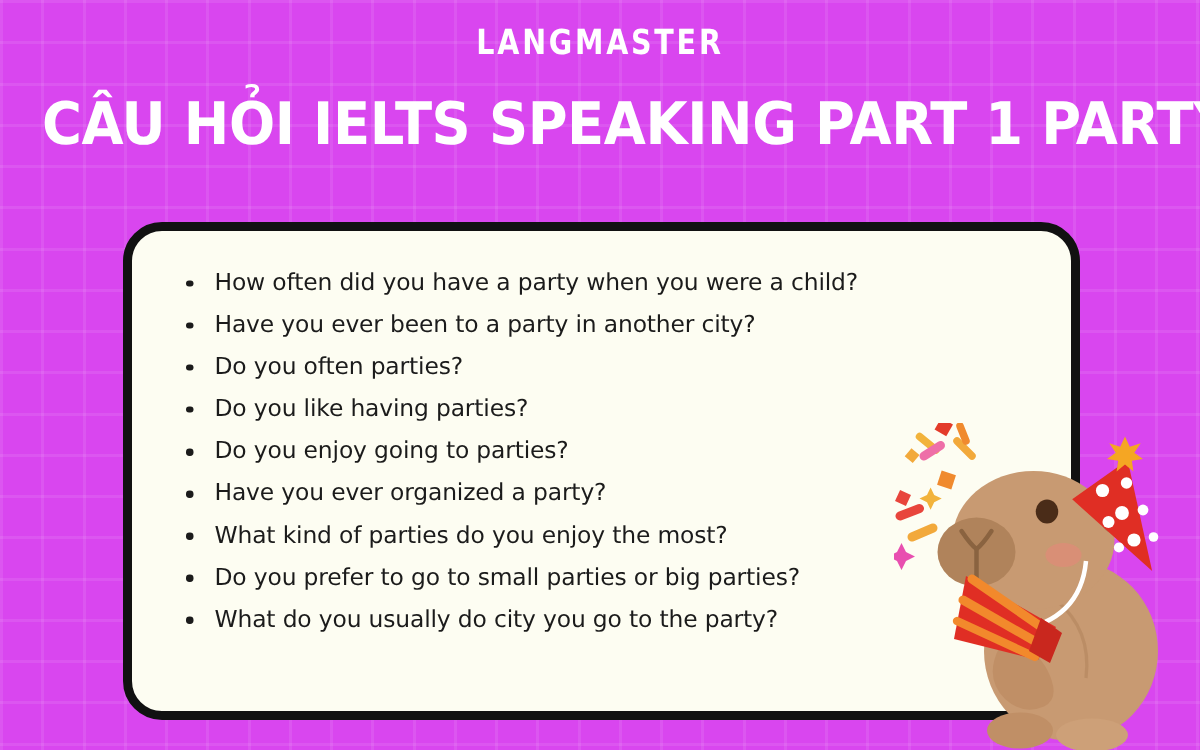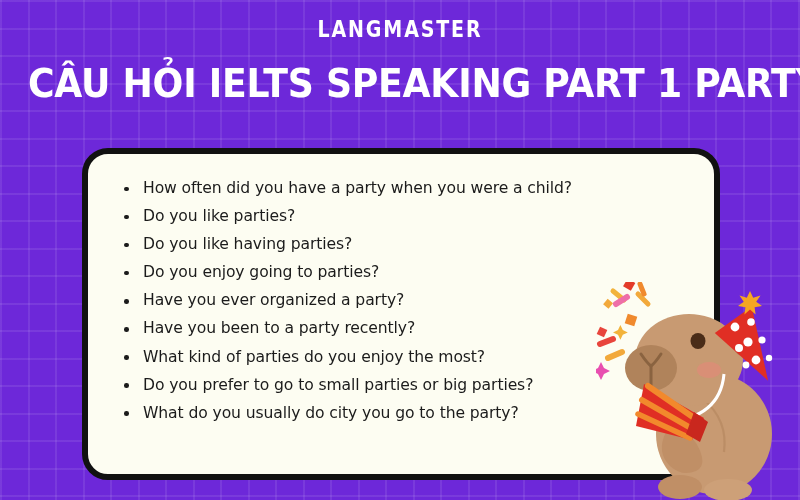--- a/index.html
+++ b/index.html
@@ -6,21 +6,21 @@
 
   html, body {
     width:800px; height:500px;
     overflow:hidden;
     font-family:"Liberation Sans", sans-serif;
   }
 
   #poster {
     position:relative;
     width:800px; height:500px;
-    background:#6d28d9;
+    background:#d946ef;
     overflow:hidden;
   }
 
   
   #grid-overlay {
     position:absolute; inset:0;
     background-image:
       repeating-linear-gradient(to right,
         rgba(255,255,255,0.085) 0px, rgba(255,255,255,0.085) 2px,
         rgba(255,255,255,0) 2px, rgba(255,255,255,0) 27.5px),
@@ -112,25 +112,25 @@
 
   <div id="grid-overlay"></div>
 
   <div id="brand-logo">LANGMASTER</div>
 
   <div id="poster-title">CÂU HỎI IELTS SPEAKING PART 1 PARTY</div>
 
   <div id="question-card">
     <ul id="question-list">
         <li>How often did you have a party when you were a child?</li>
-        <li>Do you like parties?</li>
+        <li>Have you ever been to a party in another city?</li>
+        <li>Do you often parties?</li>
         <li>Do you like having parties?</li>
         <li>Do you enjoy going to parties?</li>
         <li>Have you ever organized a party?</li>
-        <li>Have you been to a party recently?</li>
         <li>What kind of parties do you enjoy the most?</li>
         <li>Do you prefer to go to small parties or big parties?</li>
         <li>What do you usually do city you go to the party?</li>
       </ul>
   </div>
 
   <div id="capybara-mascot">
     <svg width="204" height="218" viewBox="0 0 204 218" xmlns="http://www.w3.org/2000/svg">
 
       <g>

